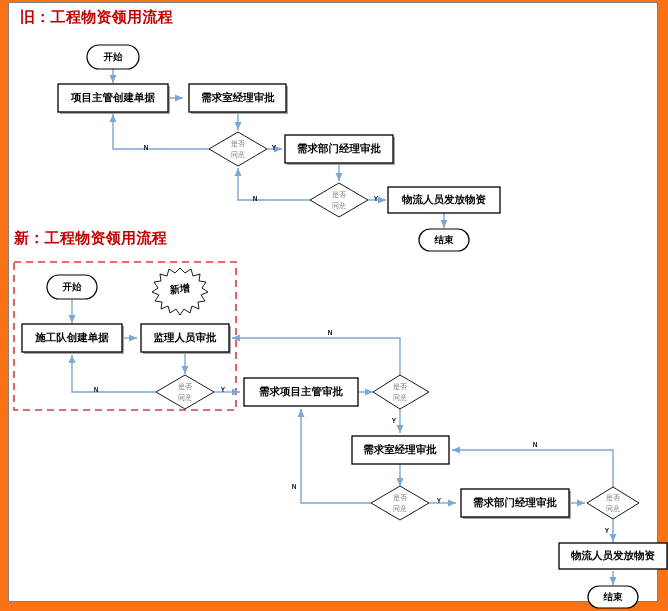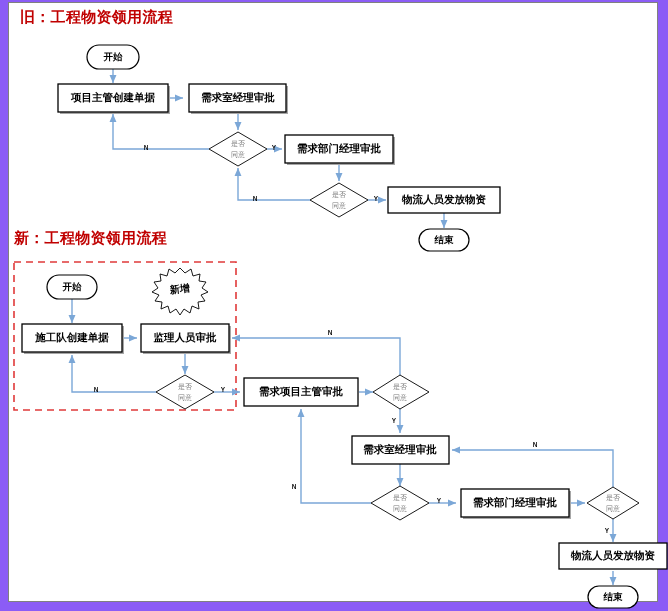--- a/index.html
+++ b/index.html
@@ -5,21 +5,21 @@
   html, body {
     margin: 0;
     padding: 0;
     background: #ffffff;
     font-family: "Liberation Serif", "DejaVu Serif", serif;
   }
   #page {
     position: relative;
     width: 668px;
     height: 611px;
-    background: #8b5cf6;
+    background: #f97316;
     overflow: hidden;
   }
   #frame {
     position: absolute;
     left: 8px;
     top: 2px;
     width: 650px;
     height: 600px;
     border: 1px solid #808080;
     box-sizing: border-box;

